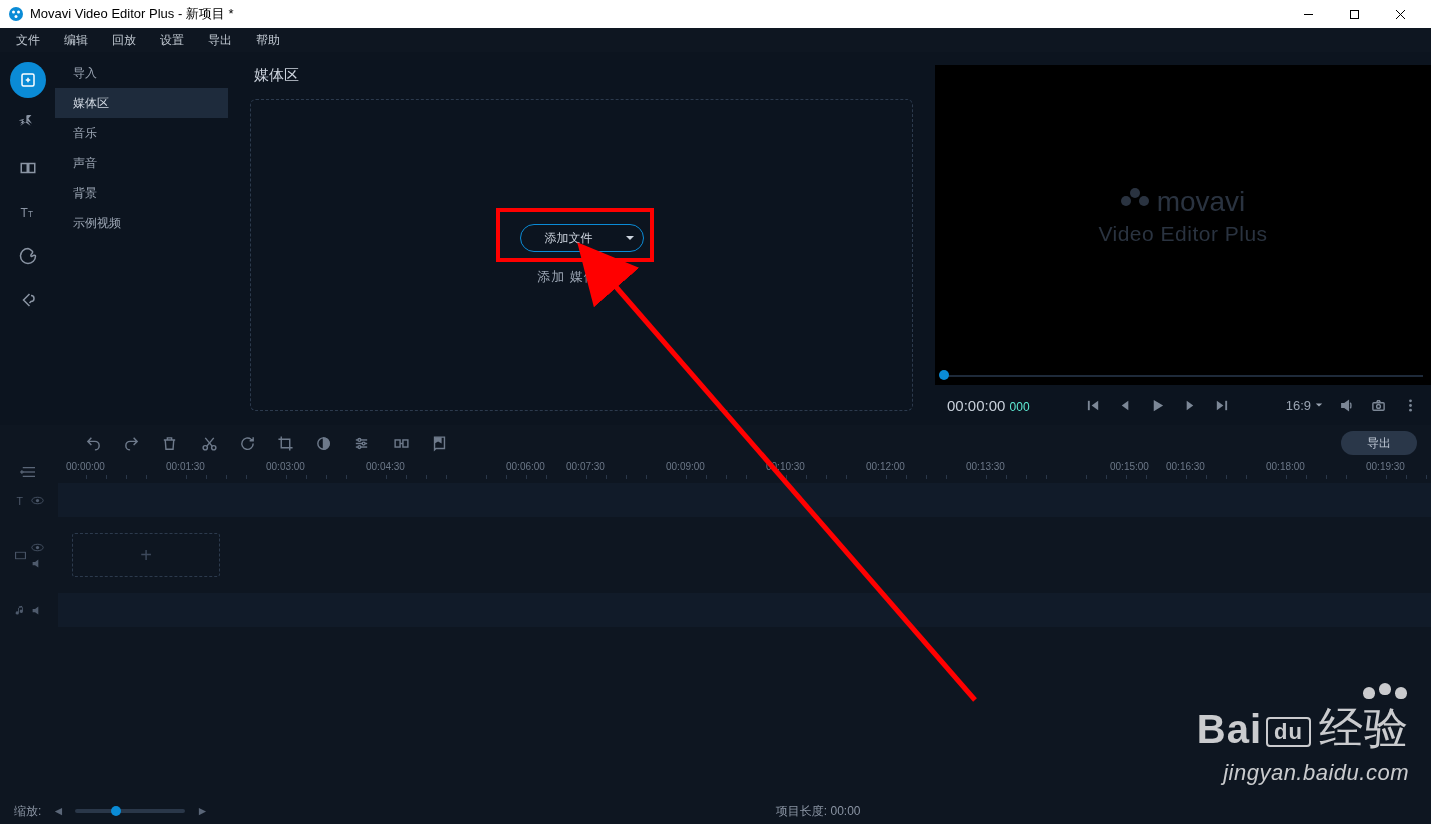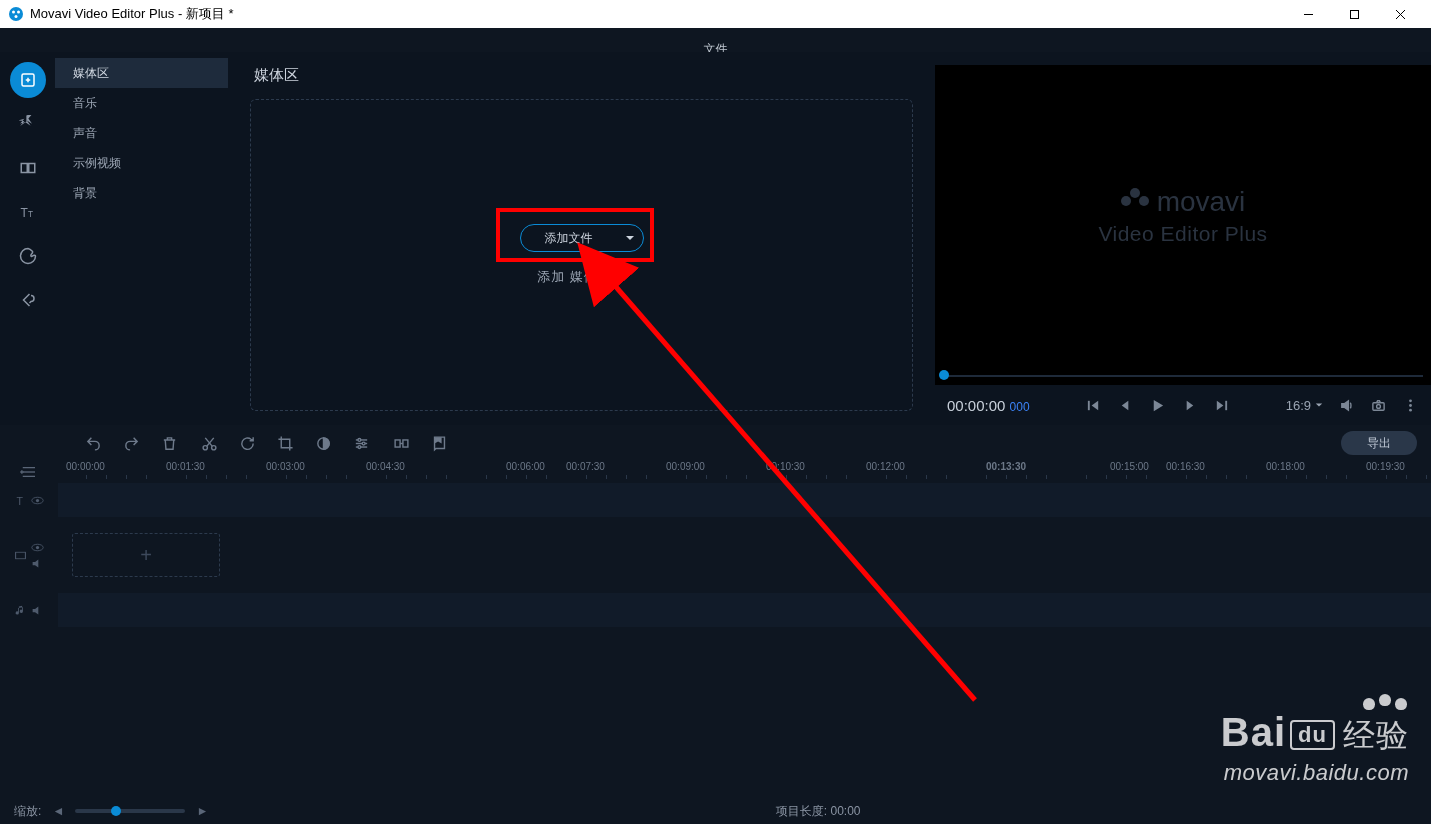--- a/index.html
+++ b/index.html
@@ -5,21 +5,21 @@
 * { margin: 0; padding: 0; box-sizing: border-box; font-family: "Microsoft YaHei", Arial, sans-serif; user-select: none; }
 html, body { width: 1431px; height: 824px; overflow: hidden; }
 body { background: #0e1621; color: #a0a8b4; font-size: 12px; }
 
 .titlebar { background: #fff; height: 28px; display: flex; align-items: center; padding: 0 8px; color: #000; font-size: 13px; }
 .titlebar .app-icon { width: 16px; height: 16px; margin-right: 6px; display: inline-flex; align-items: center; justify-content: center; }
 .titlebar .title { flex: 1; }
 .titlebar .win-controls { display: flex; gap: 0; }
 .titlebar .win-btn { width: 46px; height: 28px; display: flex; align-items: center; justify-content: center; color: #000; }
 
-.menubar { background: #0e1621; height: 24px; display: flex; align-items: center; padding: 10px 4px; flex-direction: column; }
+.menubar { background: #0e1621; height: 24px; display: flex; align-items: center; padding: 0 4px; }
 .menubar .menu-item { padding: 3px 12px; color: #bfc7d0; font-size: 12px; cursor: default; }
 
 .top-area { display: flex; height: 373px; background: #0c141f; }
 .tool-rail { width: 55px; background: #0c141f; display: flex; flex-direction: column; align-items: center; padding-top: 10px; gap: 8px; }
 .tool-rail .tool { width: 36px; height: 36px; border-radius: 50%; display: flex; align-items: center; justify-content: center; color: #8a94a3; }
 .tool-rail .tool.active { background: #0a8bd6; color: #fff; }
 .tool-rail .tool svg { width: 18px; height: 18px; }
 
 .import-list { width: 173px; background: #0c141f; padding-top: 6px; }
 .import-list .list-item { height: 30px; display: flex; align-items: center; padding: 0 18px; color: #9ca6b4; font-size: 12px; cursor: default; }
@@ -42,21 +42,21 @@
 .preview-brand { text-align: center; color: #2a3340; }
 .preview-brand .logo-line { display: flex; align-items: center; justify-content: center; gap: 8px; font-size: 28px; font-weight: 500; }
 .preview-brand .logo-mark { width: 28px; height: 28px; position: relative; }
 .preview-brand .logo-mark span { position: absolute; width: 10px; height: 10px; background: #2a3340; border-radius: 50%; }
 .preview-brand .sub { font-size: 21px; margin-top: 4px; letter-spacing: 0.5px; }
 .preview-seek { height: 18px; position: relative; }
 .preview-seek .track { position: absolute; top: 8px; left: 8px; right: 8px; height: 2px; background: #1e2a3a; }
 .preview-seek .handle { position: absolute; top: 3px; left: 4px; width: 10px; height: 10px; background: #0a8bd6; border-radius: 50%; }
 .preview-controls { height: 40px; display: flex; align-items: center; padding: 0 12px; color: #7c8796; background: #0c141f; gap: 14px; }
 .preview-controls .timecode { font-size: 15px; color: #c8d0da; }
-.preview-controls .timecode .ms { color: #3b82f6; font-size: 12px; }
+.preview-controls .timecode .ms { color: #5eead4; font-size: 12px; }
 .preview-controls .spacer { flex: 1; }
 .preview-controls .pc-btn { color: #7c8796; display: flex; align-items: center; justify-content: center; width: 18px; height: 18px; }
 .preview-controls .pc-btn svg { width: 15px; height: 15px; }
 .preview-controls .ratio { display: flex; align-items: center; gap: 4px; color: #9aa4b2; font-size: 13px; }
 
 .editbar { height: 36px; background: #0e1621; display: flex; align-items: center; padding: 0 14px; gap: 22px; color: #6e7a8b; }
 .editbar .grp { display: flex; align-items: center; gap: 20px; }
 .editbar .eb { width: 18px; height: 18px; display: flex; align-items: center; justify-content: center; }
 .editbar .eb svg { width: 17px; height: 17px; }
 .editbar .spacer { flex: 1; }
@@ -94,21 +94,21 @@
 .footer .chev-btn { color: #5a6678; width: 14px; height: 14px; display: flex; align-items: center; justify-content: center; }
 
 .arrow-overlay { position: absolute; pointer-events: none; z-index: 50; }
 
 .watermark { position: absolute; right: 22px; bottom: 38px; color: rgba(255,255,255,0.78); text-align: right; z-index: 40; pointer-events: none; }
 .watermark .top { display: flex; align-items: center; justify-content: flex-end; gap: 6px; }
 .watermark .paw { display: flex; gap: 4px; margin-right: 2px; }
 .watermark .paw span { width: 12px; height: 12px; background: rgba(255,255,255,0.78); border-radius: 50% 50% 45% 45%; }
 .watermark .brand { font-size: 40px; font-weight: 700; letter-spacing: 1px; display: flex; align-items: baseline; gap: 4px; }
 .watermark .brand .box { display: inline-block; border: 2px solid rgba(255,255,255,0.78); border-radius: 4px; padding: 2px 6px; font-size: 22px; line-height: 1; position: relative; top: -4px; }
-.watermark .cn { font-size: 32px; font-weight: 500; margin-left: 4px; }
+.watermark .cn { font-size: 44px; font-weight: 500; margin-left: 4px; }
 .watermark .url { font-size: 22px; font-style: italic; margin-top: 2px; letter-spacing: 0.5px; }
 </style>
 </head>
 <body>
 
 <div class="titlebar">
   <span class="app-icon">
     <svg viewBox="0 0 16 16">
         <circle cx="8" cy="8" r="7" fill="#0a8bd6"></circle>
         <circle cx="5.5" cy="6" r="1.5" fill="#fff"></circle>
@@ -179,25 +179,26 @@
       </div>
     <div class="tool">
         <svg viewBox="0 0 24 24" fill="none" stroke="currentColor" stroke-width="2">
           <path d="M14 4l-8 8 8 8M4 12h0"></path>
           <path d="M16 6a4 4 0 0 1 0 8l-2 2"></path>
         </svg>
       </div>
   </div>
 
   <div class="import-list">
+    <div class="list-item">导入</div>
     <div class="list-item active">媒体区</div>
     <div class="list-item">音乐</div>
     <div class="list-item">声音</div>
+    <div class="list-item">背景</div>
     <div class="list-item">示例视频</div>
-    <div class="list-item">背景</div>
   </div>
 
   <div class="media-panel">
     <div class="panel-title">媒体区</div>
     <div class="media-dropzone">
       <div class="add-file-row" style="position:relative;">
         <div class="highlight-box" style="left:-24px; top:-16px; width:158px; height:54px;"></div>
         <div class="add-file-btn">
           <span class="label">添加文件</span>
           <span class="chev">
@@ -435,21 +436,21 @@
         <div class="minor" style="left: 748px;"></div>
         <div class="minor" style="left: 768px;"></div>
         <div class="minor" style="left: 788px;"></div>
         <div class="tick" style="left: 808px;">
           <div class="label">00:12:00</div>
         </div>
         <div class="minor" style="left: 828px;"></div>
         <div class="minor" style="left: 848px;"></div>
         <div class="minor" style="left: 868px;"></div>
         <div class="minor" style="left: 888px;"></div>
-        <div class="tick" style="left: 928px; font-weight: bold;">
+        <div class="tick" style="left: 908px;">
           <div class="label">00:13:30</div>
         </div>
         <div class="minor" style="left: 928px;"></div>
         <div class="minor" style="left: 948px;"></div>
         <div class="minor" style="left: 968px;"></div>
         <div class="minor" style="left: 988px;"></div>
         <div class="tick" style="left: 1008px; padding-left: 44px;">
           <div class="label">00:15:00</div>
         </div>
         <div class="minor" style="left: 1028px;"></div>
@@ -566,14 +567,14 @@
         <span></span>
         <span style="transform:translateY(-4px)"></span>
         <span></span>
       </span>
   </div>
   <div class="brand">
     <span>Bai</span>
       <span class="box">du</span>
       <span class="cn">经验</span>
   </div>
-  <div class="url">movavi.baidu.com</div>
+  <div class="url">jingyan.baidu.com</div>
 </div>
 
 </body></html>

